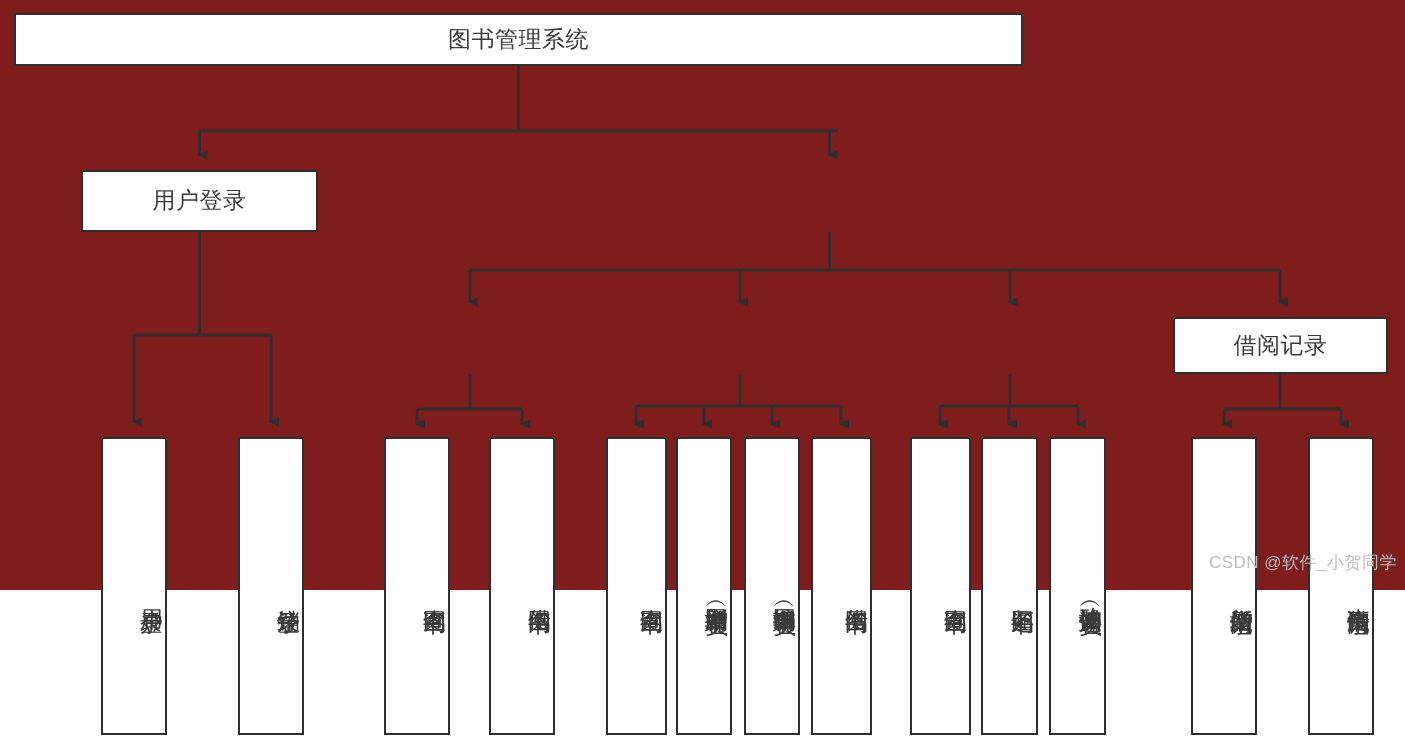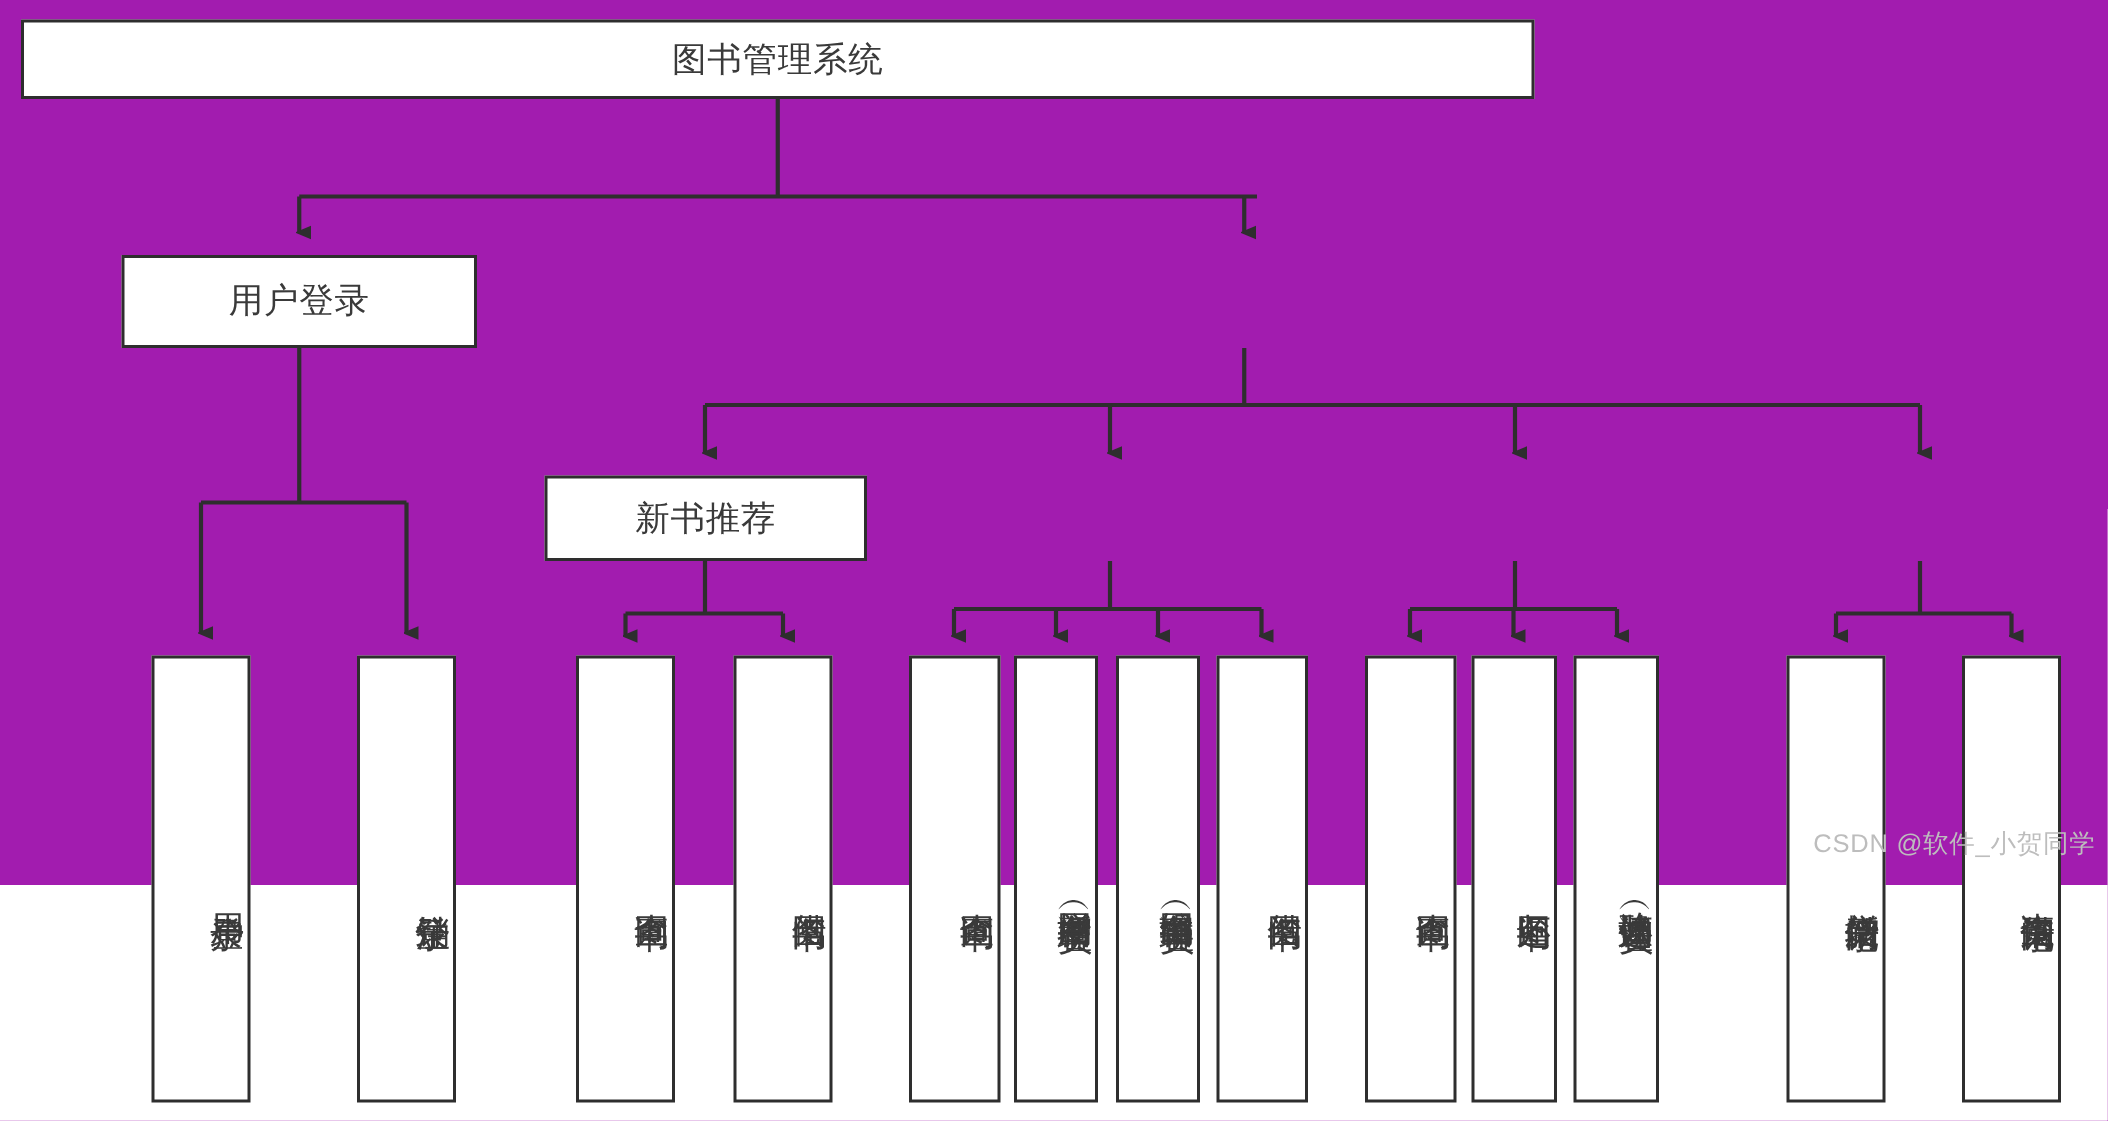--- a/index.html
+++ b/index.html
@@ -11,21 +11,21 @@
     width: 1405px;
     height: 747px;
     font-family: "Liberation Sans", "DejaVu Sans", sans-serif;
     overflow: hidden;
     position: relative;
   }
   #diagram-root {
     position: relative;
     width: 1405px;
     height: 590px;
-    background: #a21caf;
+    background: #7f1d1d;
   }
   svg.edges {
     position: absolute;
     left: 0;
     top: 0;
     width: 1405px;
     height: 747px;
     pointer-events: none;
   }
   .node {
@@ -128,22 +128,22 @@
   </svg>
 
   <div class="node horiz" style="left:14px; top:13px; width:1009px; height:53px;">
     <span class="label">图书管理系统</span>
   </div>
 
   <div class="node horiz" style="left:81px; top:170px; width:237px; height:62px;">
     <span class="label">用户登录</span>
   </div>
 
-  <div class="node horiz" style="left:363px; top:317px; width:215px; height:57px;">
-    <span class="label">新书推荐</span>
+  <div class="node horiz" style="left:1173px; top:317px; width:215px; height:57px;">
+    <span class="label">借阅记录</span>
   </div>
 
   <div class="node vert" style="left:101px; top:437px; width:66px; height:298px;">
     <span class="label">用户登录</span>
   </div>
   <div class="node vert" style="left:238px; top:437px; width:66px; height:298px;">
     <span class="label">注销登录</span>
   </div>
 
   <div class="node vert" style="left:384px; top:437px; width:66px; height:298px;">

